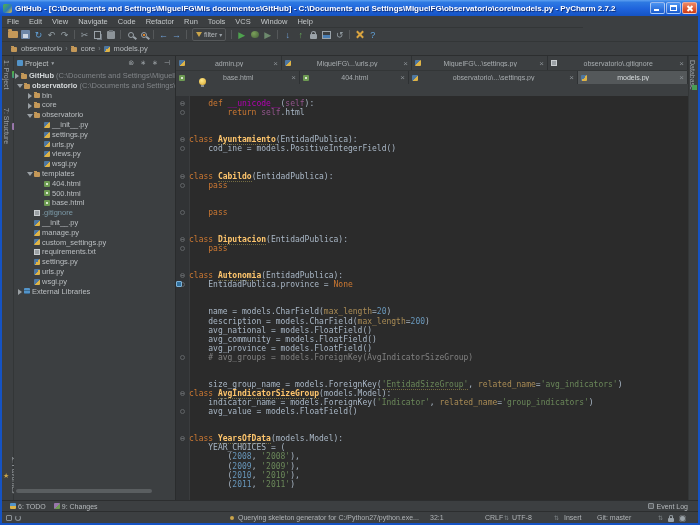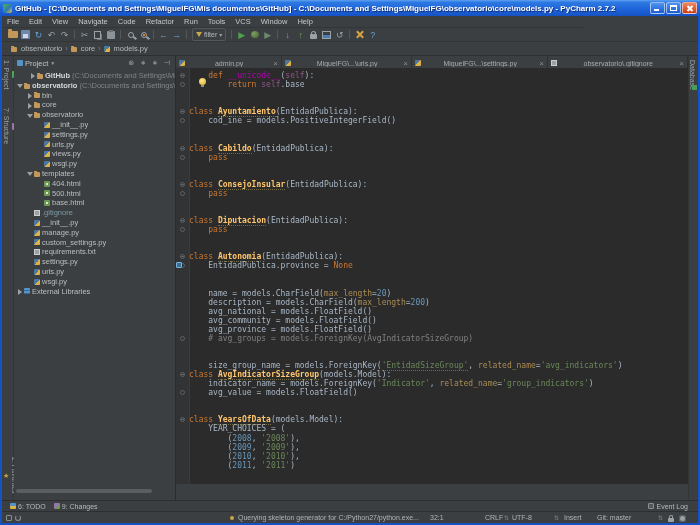--- a/index.html
+++ b/index.html
@@ -101,21 +101,21 @@
   #hScroll{position:absolute;left:2px;top:433px;width:136px;height:4px;background:#5a5e60;border-radius:2px;}
   
   #tabRow1,#tabRow2{position:absolute;left:176px;width:512px;height:14px;background:#3c3f41;display:flex;}
   #tabRow1{top:56px;} #tabRow2{top:70px;border-top:1px solid #333637;box-sizing:border-box;}
   .etab{display:inline-flex;align-items:center;height:100%;padding:0 3px;box-sizing:border-box;
     border-right:1px solid #2e3133;color:#a8adb0;font-size:7px;overflow:hidden;flex:none;}
   .etab-label{flex:1;text-align:center;overflow:hidden;white-space:nowrap;}
   .etab-close{color:#8a9094;margin-left:2px;font-size:8px;}
   .etab.active{background:#54585a;color:#dadee0;}
   
-  #editor{position:absolute;left:176px;top:68px;width:512px;height:416px;background:#2b2b2b;overflow:hidden;}
+  #editor{position:absolute;left:176px;top:96px;width:512px;height:416px;background:#2b2b2b;overflow:hidden;}
   #gutter{position:absolute;left:0;top:0;width:13px;height:100%;background:#313335;border-right:1px solid #3a3c3e;}
   #codeArea{position:absolute;left:13px;top:3px;right:0;font-family:"DejaVu Sans Mono",monospace;font-size:8px;}
   .code-line{height:9.07px;line-height:9.07px;white-space:pre;position:relative;}
   .tk-p{color:#a9b7c6;} .tk-kw{color:#cc7832;} .tk-magic{color:#b200b2;} .tk-self{color:#94558d;}
   .tk-str{color:#6a8759;} .tk-stru{color:#6a8759;border-bottom:1px dotted #756d41;}
   .tk-num{color:#6897bb;} .tk-com{color:#808080;}
   .tk-cls{color:#ffc66d;font-weight:bold;border-bottom:1px dotted #756d41;}
   .tk-kwarg{color:#aa8c55;}
   .fold{position:absolute;left:-9px;top:2px;width:5px;height:5px;border:1px solid #606366;border-radius:50%;box-sizing:border-box;}
   .fold.ftop::after{content:"";position:absolute;left:0px;top:1px;width:3px;height:1px;background:#606366;}
@@ -275,21 +275,21 @@
       <span class="ph-icon"></span>
       <span>Project</span>
       <span class="caret">▼</span>
       <span class="sp"></span>
       <span class="ph-btn">⊗</span>
       <span class="ph-btn">∗</span>
       <span class="ph-btn">∗</span>
       <span class="ph-btn">⊣</span>
     </div>
     <div class="tree">
-        <div class="tree-item" style="padding-left: 16px;">
+        <div class="tree-item" style="padding-left: 0;">
           <span class="chev collapsed"></span>
           <span class="fi fi-folder"></span>
           <span class="tlabel bold">GitHub</span>
           <span class="tsuffix">(C:\Documents and Settings\MiguelFG\Mis docu</span>
         </div>
         <div class="tree-item" style="padding-left: 3px;">
           <span class="chev expanded"></span>
           <span class="fi fi-folder"></span>
           <span class="tlabel bold">observatorio</span>
           <span class="tsuffix">(C:\Documents and Settings\MiguelFG\</span>
@@ -445,32 +445,31 @@
         <span class="fi fi-python"></span>
         <span class="etab-label">models.py</span>
         <span class="etab-close">×</span>
       </span>
     </div>
 
   <div id="editor">
     <div id="gutter"></div>
     <div id="codeArea">
         <div class="code-line"><span class="fold ftop"></span><span class="tk-p">    </span><span class="tk-kw">def </span><span class="tk-magic">__unicode__</span><span class="tk-p">(</span><span class="tk-self">self</span><span class="tk-p">):</span></div>
-        <div class="code-line"><span class="fold fbot"></span><span class="tk-p">        </span><span class="tk-kw">return </span><span class="tk-self">self</span><span class="tk-p">.base</span></div>
+        <div class="code-line"><span class="fold fbot"></span><span class="tk-p">        </span><span class="tk-kw">return </span><span class="tk-self">self</span><span class="tk-p">.html</span></div>
         <div class="code-line"></div>
         <div class="code-line"></div>
         <div class="code-line"><span class="fold ftop"></span><span class="tk-kw">class </span><span class="tk-cls">Ayuntamiento</span><span class="tk-p">(EntidadPublica):</span></div>
         <div class="code-line"><span class="fold fbot"></span><span class="tk-p">    cod_ine = models.PositiveIntegerField()</span></div>
         <div class="code-line"></div>
         <div class="code-line"></div>
         <div class="code-line"><span class="fold ftop"></span><span class="tk-kw">class </span><span class="tk-cls">Cabildo</span><span class="tk-p">(EntidadPublica):</span></div>
         <div class="code-line"><span class="fold fbot"></span><span class="tk-p">    </span><span class="tk-kw">pass</span></div>
         <div class="code-line"></div>
         <div class="code-line"></div>
-        <div class="code-line"><span class="fold ftop"></span><span class="tk-kw">class </span><span class="tk-cls">ConsejoInsular</span><span class="tk-p">(EntidadPublica):</span></div>
         <div class="code-line"><span class="fold fbot"></span><span class="tk-p">    </span><span class="tk-kw">pass</span></div>
         <div class="code-line"></div>
         <div class="code-line"></div>
         <div class="code-line"><span class="fold ftop"></span><span class="tk-kw">class </span><span class="tk-cls">Diputacion</span><span class="tk-p">(EntidadPublica):</span></div>
         <div class="code-line"><span class="fold fbot"></span><span class="tk-p">    </span><span class="tk-kw">pass</span></div>
         <div class="code-line"></div>
         <div class="code-line"></div>
         <div class="code-line"><span class="fold ftop"></span><span class="tk-kw">class </span><span class="tk-cls">Autonomia</span><span class="tk-p">(EntidadPublica):</span></div>
         <div class="code-line"><span class="fold fbot"></span><span class="govr"></span><span class="tk-p">    EntidadPublica.province = </span><span class="tk-kw">None</span></div>
         <div class="code-line"></div>

